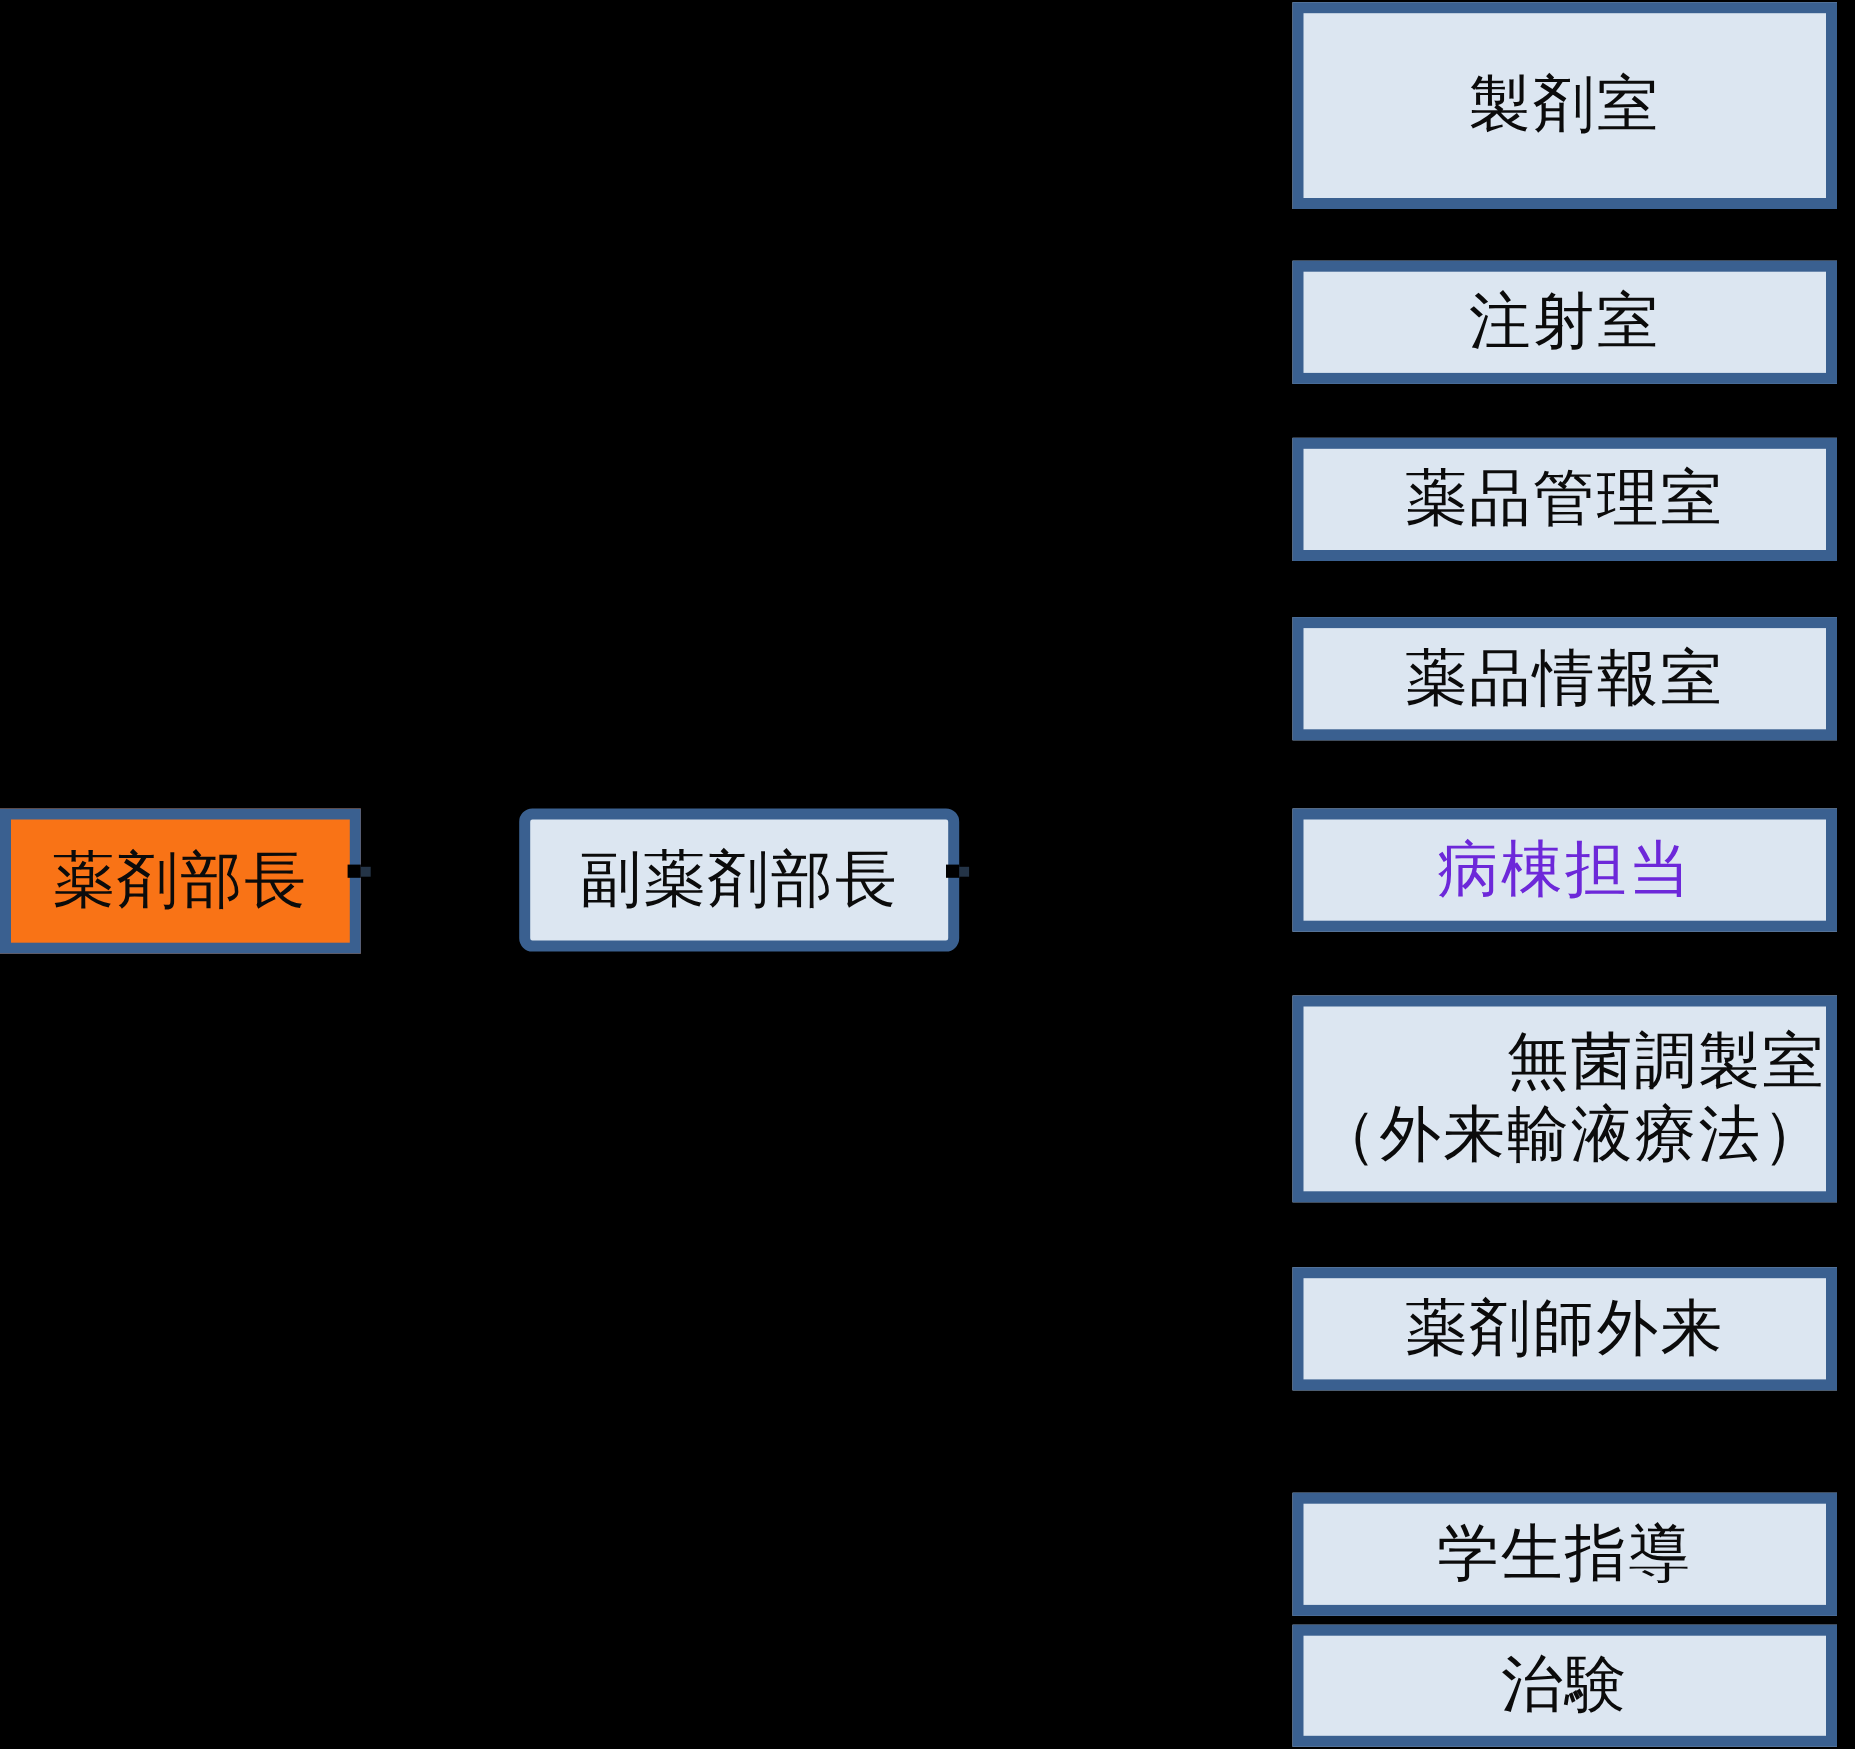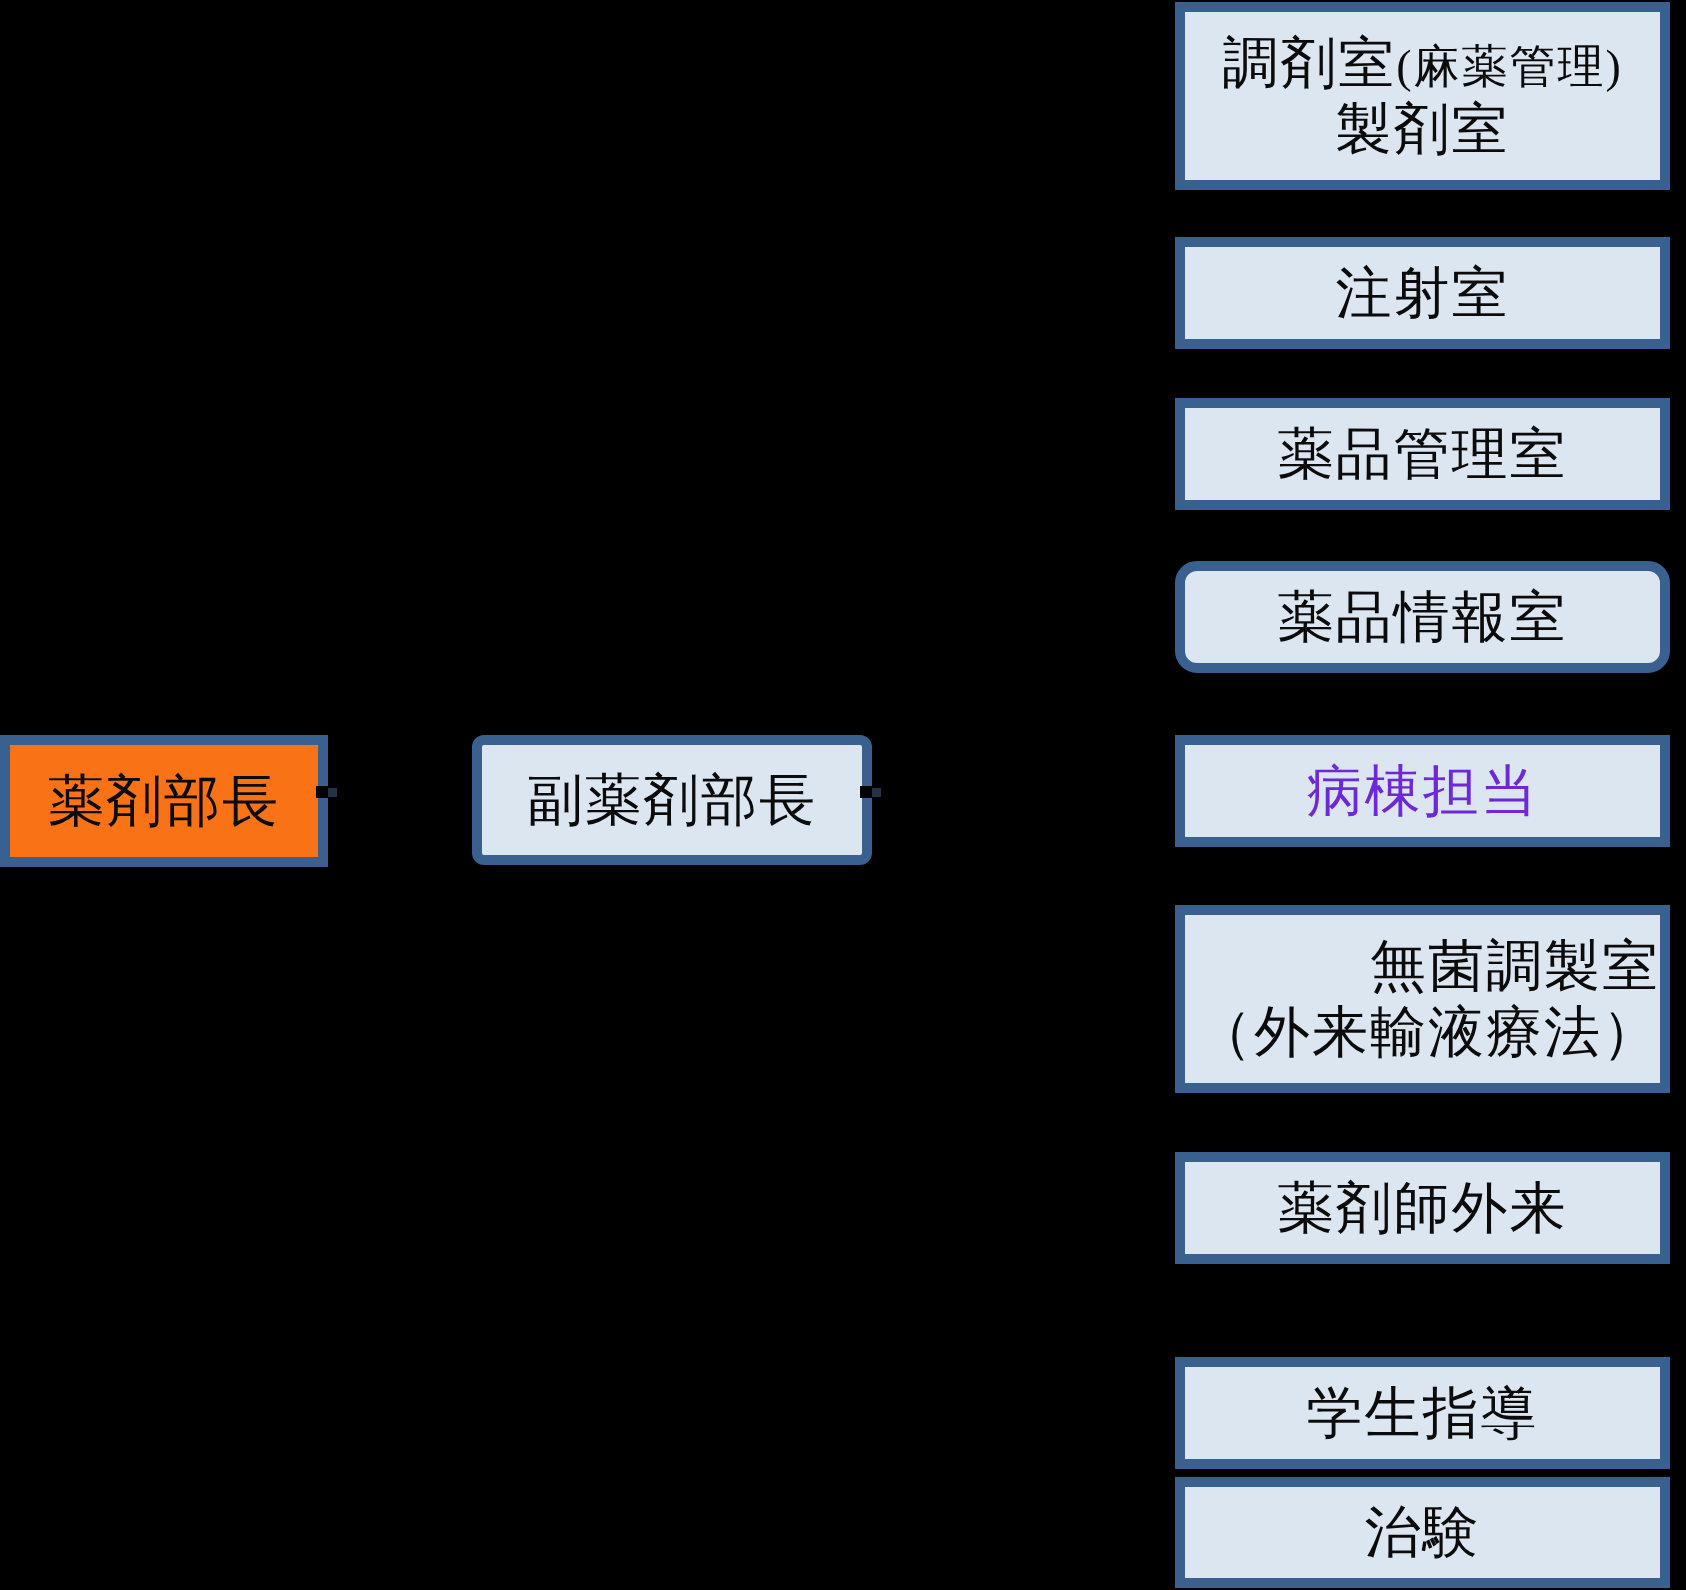--- a/index.html
+++ b/index.html
@@ -44,30 +44,29 @@
       <div class="line"><span class="seg">薬剤部長</span></div>
     </div>
     <div class="stub-notch" style="left: 316px; top: 786px; width: 12px; height: 12px; background: rgb(0, 0, 0);"></div>
     <div class="stub-tail" style="left: 328px; top: 788px; width: 9px; height: 9px; background: rgb(36, 52, 71);"></div>
     <div class="node" style="left: 472px; top: 735px; width: 400px; height: 130px; background: rgb(220, 230, 241); border-color: rgb(58, 96, 144); color: rgb(11, 11, 11); border-radius: 12px;">
       <div class="line"><span class="seg">副薬剤部長</span></div>
     </div>
     <div class="stub-notch" style="left: 860px; top: 786px; width: 12px; height: 12px; background: rgb(0, 0, 0);"></div>
     <div class="stub-tail" style="left: 872px; top: 788px; width: 9px; height: 9px; background: rgb(36, 52, 71);"></div>
     <div class="node" style="left: 1175px; top: 2px; width: 495px; height: 188px; background: rgb(220, 230, 241); border-color: rgb(58, 96, 144); color: rgb(11, 11, 11);">
-      <div class="line"><span class="seg">調剤室</span><span class="seg small">(麻薬管理)</span></div>
       <div class="line"><span class="seg">製剤室</span></div>
     </div>
     <div class="node" style="left: 1175px; top: 237px; width: 495px; height: 112px; background: rgb(220, 230, 241); border-color: rgb(58, 96, 144); color: rgb(11, 11, 11);">
       <div class="line"><span class="seg">注射室</span></div>
     </div>
     <div class="node" style="left: 1175px; top: 398px; width: 495px; height: 112px; background: rgb(220, 230, 241); border-color: rgb(58, 96, 144); color: rgb(11, 11, 11);">
       <div class="line"><span class="seg">薬品管理室</span></div>
     </div>
-    <div class="node" style="left: 1175px; top: 561px; width: 495px; height: 112px; background: rgb(220, 230, 241); border-color: rgb(58, 96, 144); color: rgb(11, 11, 11); border-radius: 22px;">
+    <div class="node" style="left: 1175px; top: 561px; width: 495px; height: 112px; background: rgb(220, 230, 241); border-color: rgb(58, 96, 144); color: rgb(11, 11, 11);">
       <div class="line"><span class="seg">薬品情報室</span></div>
     </div>
     <div class="node" style="left: 1175px; top: 735px; width: 495px; height: 112px; background: rgb(220, 230, 241); border-color: rgb(58, 96, 144); color: #6d28d9;">
       <div class="line"><span class="seg">病棟担当</span></div>
     </div>
     <div class="node" style="left: 1175px; top: 905px; width: 495px; height: 188px; background: rgb(220, 230, 241); border-color: rgb(58, 96, 144); color: rgb(11, 11, 11); align-items: flex-end;">
       <div class="line"><span class="seg">無菌調製室</span></div>
       <div class="line"><span class="seg">（外来輸液療法）</span></div>
     </div>
     <div class="node" style="left: 1175px; top: 1152px; width: 495px; height: 112px; background: rgb(220, 230, 241); border-color: rgb(58, 96, 144); color: rgb(11, 11, 11);">

